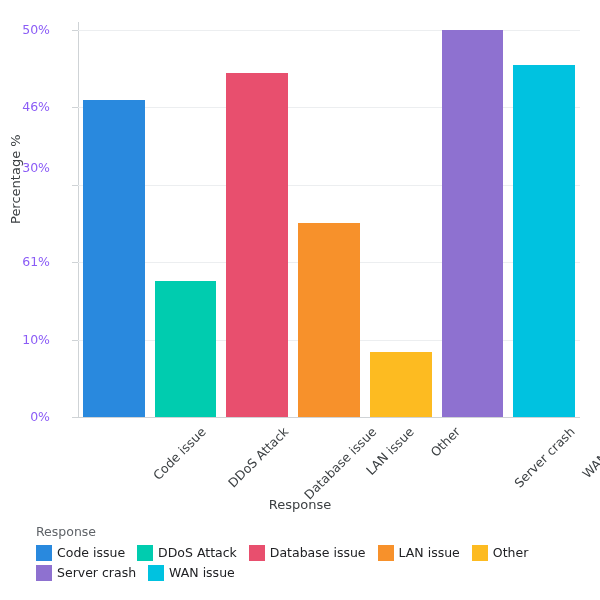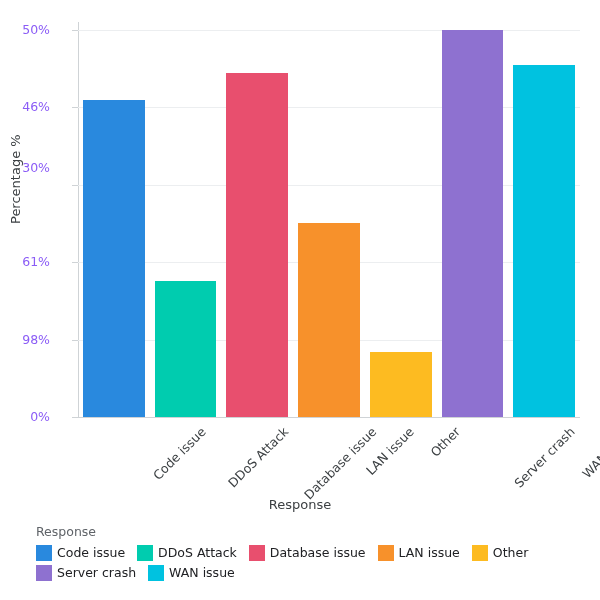--- a/index.html
+++ b/index.html
@@ -175,21 +175,21 @@
 <div id="chart-root">
 
   <div class="plot-frame-left"></div>
   <div class="plot-frame-bottom"></div>
 
   <div class="plot-area" id="grid-layer">
       <div class="tick-mark" style="top: 387px;"></div>
       <div class="y-tick-label" style="top: 381px;">0%</div>
       <div class="gridline" style="top: 309.6px;"></div>
       <div class="tick-mark" style="top: 309.6px;"></div>
-      <div class="y-tick-label" style="top: 303.6px;">98%</div>
+      <div class="y-tick-label" style="top: 303.6px;">10%</div>
       <div class="gridline" style="top: 232.2px;"></div>
       <div class="tick-mark" style="top: 232.2px;"></div>
       <div class="y-tick-label" style="top: 226.2px;">61%</div>
       <div class="gridline" style="top: 154.8px;"></div>
       <div class="tick-mark" style="top: 154.8px;"></div>
       <div class="y-tick-label" style="top: 132px;">30%</div>
       <div class="gridline" style="top: 77.4px;"></div>
       <div class="tick-mark" style="top: 77.4px;"></div>
       <div class="y-tick-label" style="top: 71.4px;">46%</div>
       <div class="gridline" style="top: 0px;"></div>

